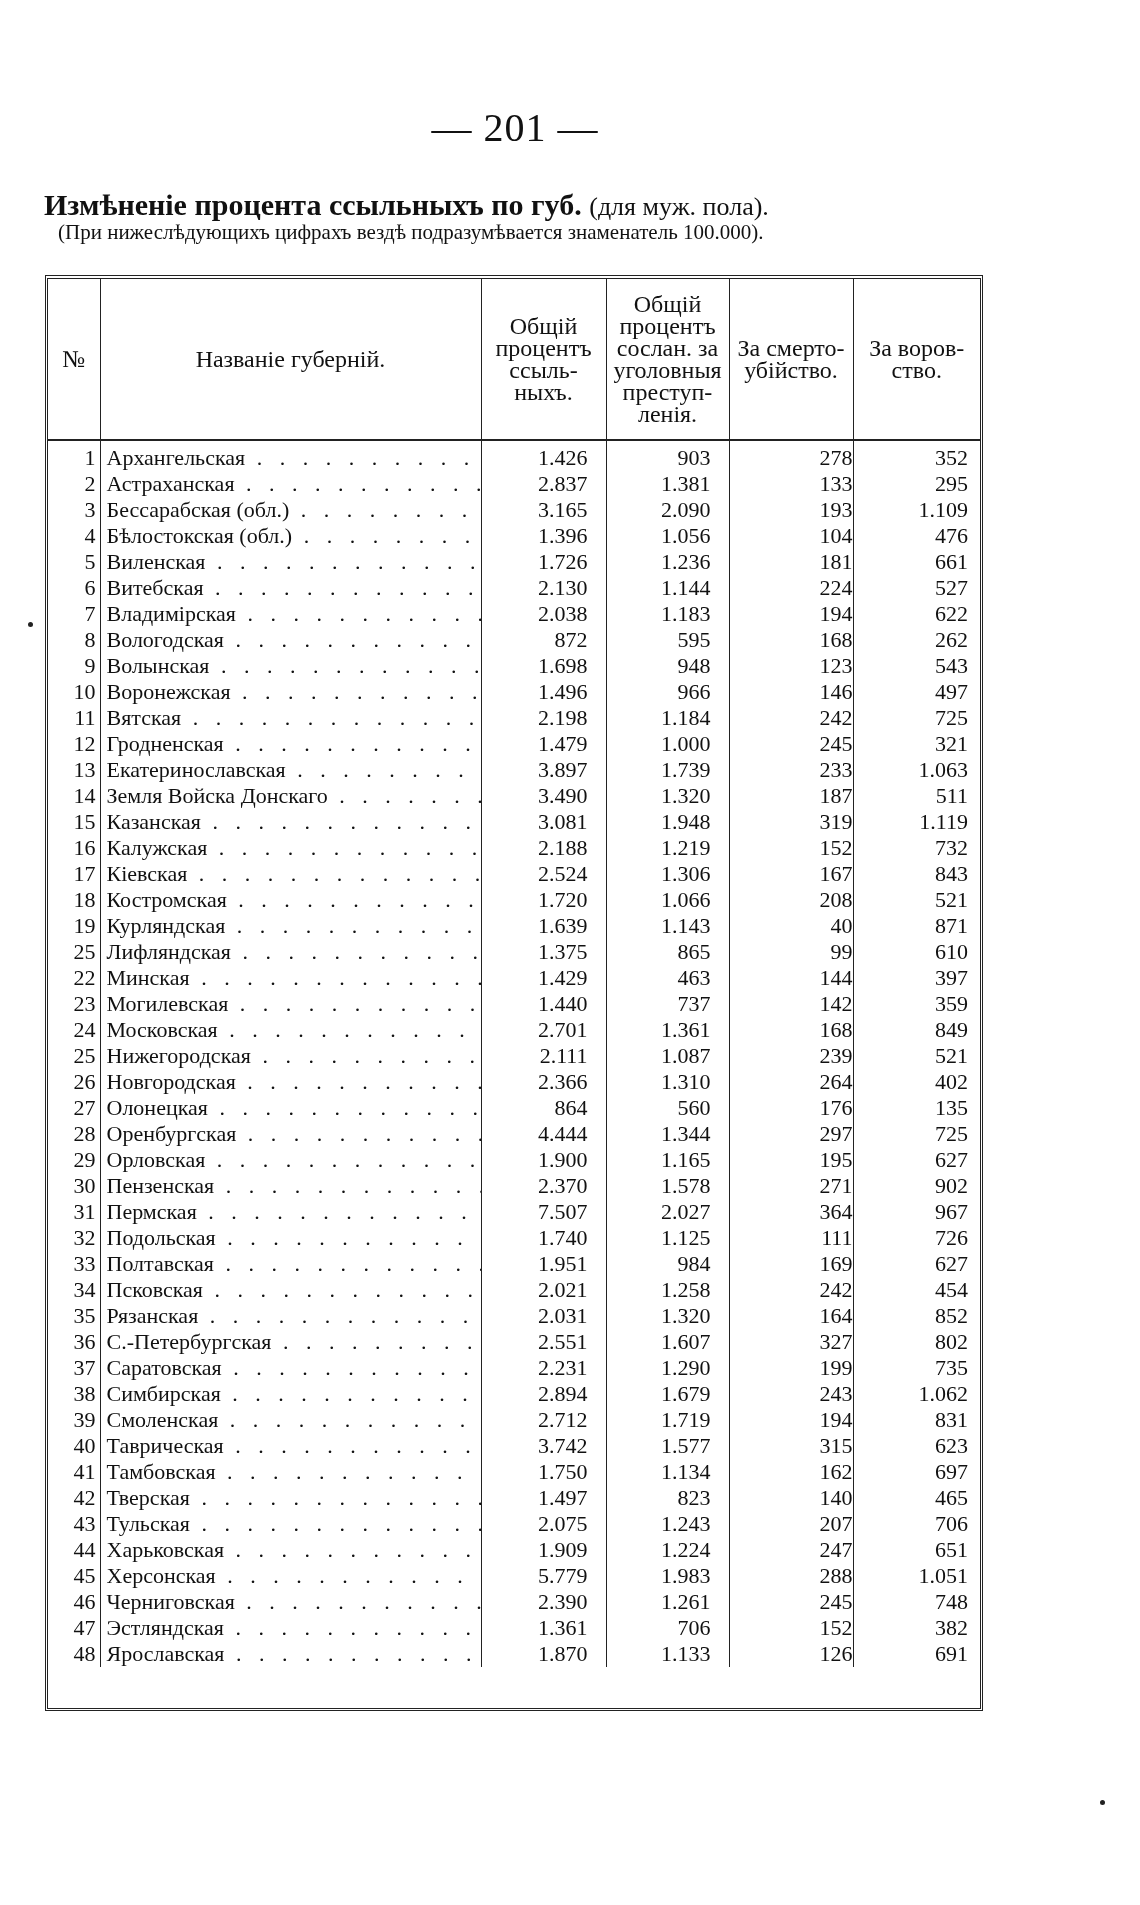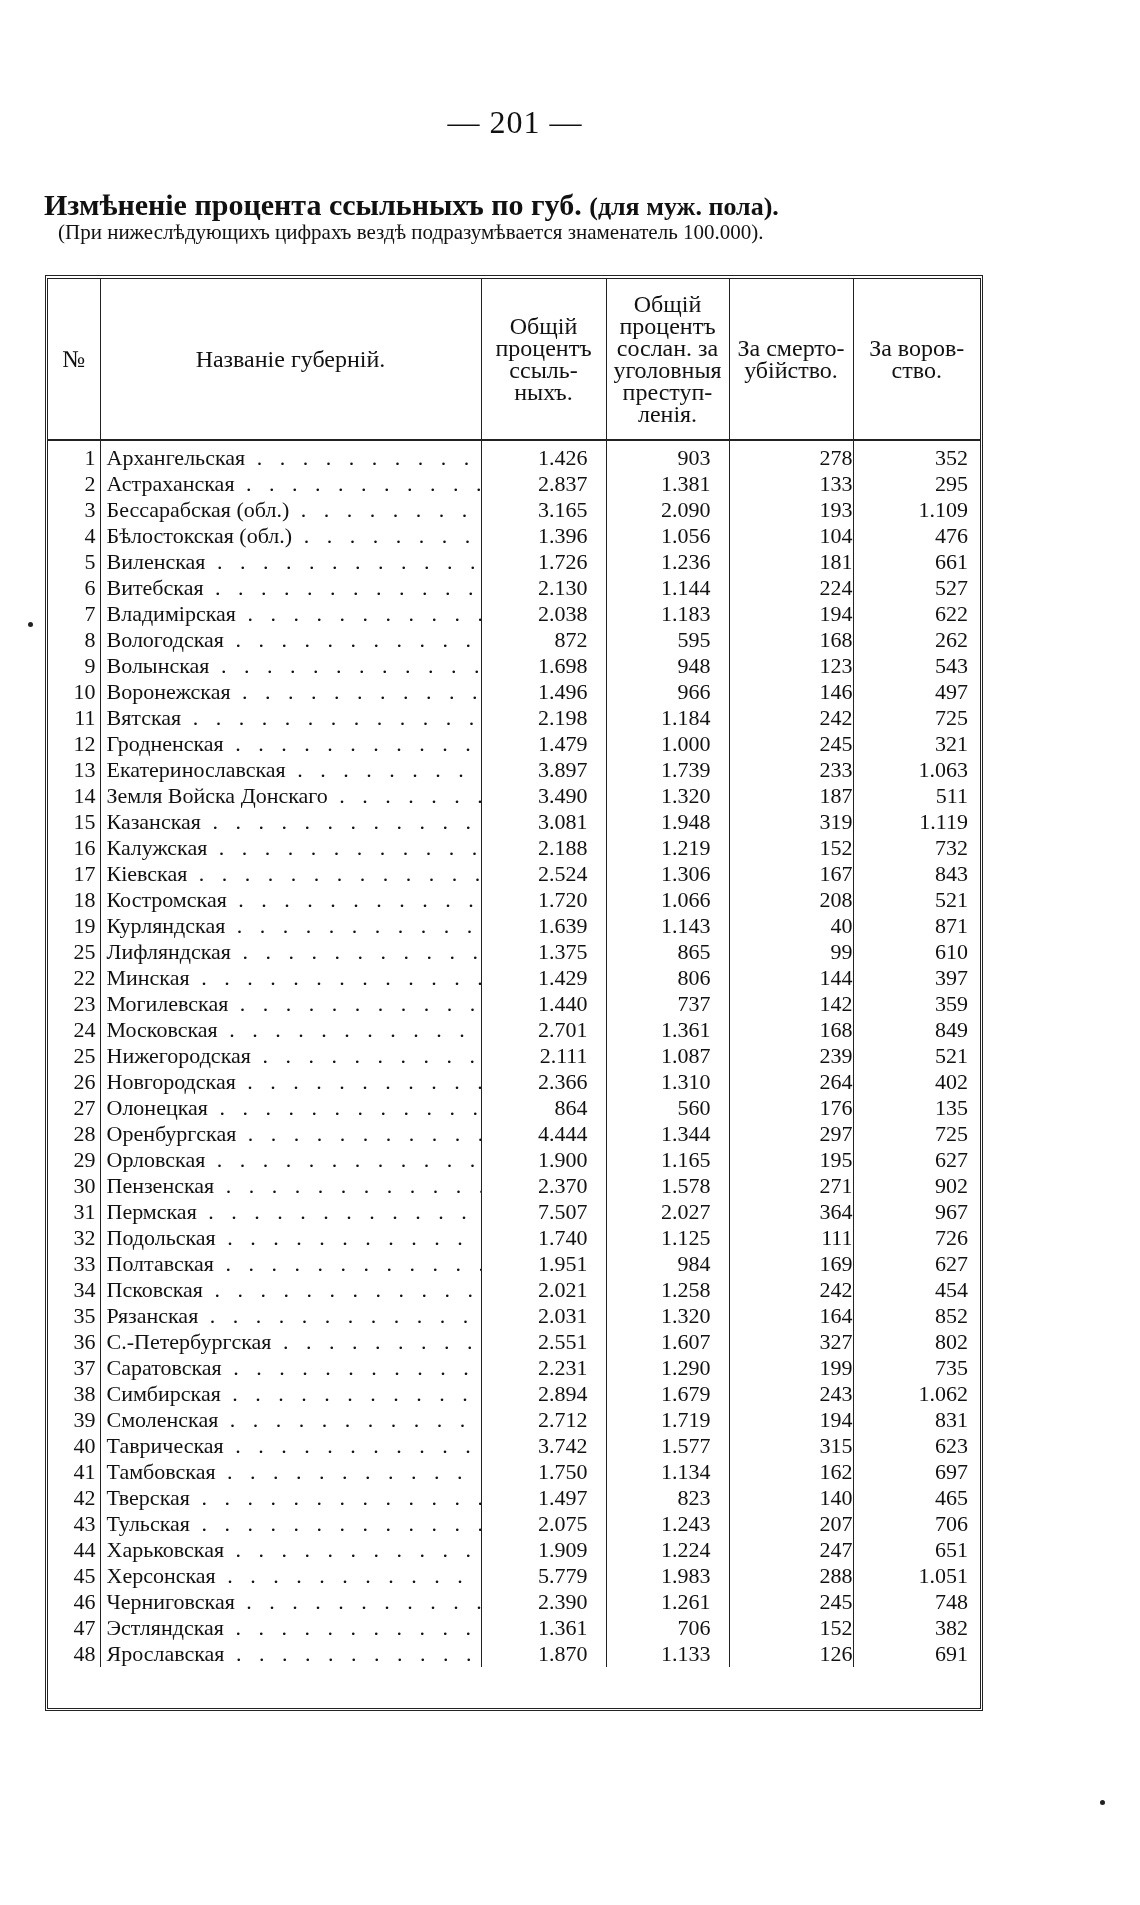--- a/index.html
+++ b/index.html
@@ -1,19 +1,19 @@
 <!DOCTYPE html>
 <html><head>
 <meta charset="utf-8">
 <style>
   html,body{margin:0;padding:0;background:#fff;}
   body{width:1140px;height:1905px;position:relative;overflow:hidden;font-family:"DejaVu Serif","Liberation Serif",serif;color:#111;}
-  .page-num{position:absolute;top:104px;left:0;width:1030px;text-align:center;font-size:32px;font-family:"Liberation Serif",serif;letter-spacing:1px;}
+  .page-num{position:absolute;top:104px;left:0;width:1030px;text-align:center;font-size:40px;font-family:"Liberation Serif",serif;letter-spacing:1px;}
   .title{position:absolute;top:188px;left:44px;width:950px;font-size:30px;font-weight:bold;font-family:"Liberation Serif",serif;white-space:nowrap;}
-  .title .sub{font-weight:bold;font-size:26px;margin-top:34px;}
+  .title .sub{font-weight:normal;font-size:26px;margin-top:34px;}
   .subtitle{position:absolute;top:220px;left:58px;width:940px;font-size:21px;font-family:"Liberation Serif",serif;white-space:nowrap;}
   .table-wrap{position:absolute;top:275px;left:45px;width:938px;border:3px double #222;border-top:4px double #222;box-sizing:border-box;height:1436px;}
   table{border-collapse:collapse;width:100%;table-layout:fixed;font-family:"Liberation Serif",serif;}
   th{font-weight:normal;font-size:24px;line-height:22px;vertical-align:middle;text-align:center;border-left:1.5px solid #222;padding:2px 2px;height:156px;border-bottom:2px solid #222;}
   th:first-child{border-left:none;}
   td{font-size:22px;height:26px;line-height:26px;padding:0 4px;white-space:nowrap;border-left:1.5px solid #222;}
   td:first-child{border-left:none;text-align:right;padding-right:4px;}
   td.name{text-align:left;padding-left:6px;overflow:hidden;}
   td.name .dots{letter-spacing:6px;}
   td.num{text-align:right;padding-right:18px;}
@@ -210,21 +210,21 @@
           <td class="name"><span>Лифляндская</span><span class="dots"> . . . . . . . . . . . . .</span></td>
           <td class="num">1.375</td>
           <td class="num">865</td>
           <td class="num c3">99</td>
           <td class="num c4">610</td>
         </tr>
         <tr>
           <td>22</td>
           <td class="name"><span>Минская</span><span class="dots"> . . . . . . . . . . . . .</span></td>
           <td class="num">1.429</td>
-          <td class="num">806</td>
+          <td class="num">463</td>
           <td class="num c3">144</td>
           <td class="num c4">397</td>
         </tr>
         <tr>
           <td>23</td>
           <td class="name"><span>Могилевская</span><span class="dots"> . . . . . . . . . . . . .</span></td>
           <td class="num">1.440</td>
           <td class="num">737</td>
           <td class="num c3">142</td>
           <td class="num c4">359</td>

